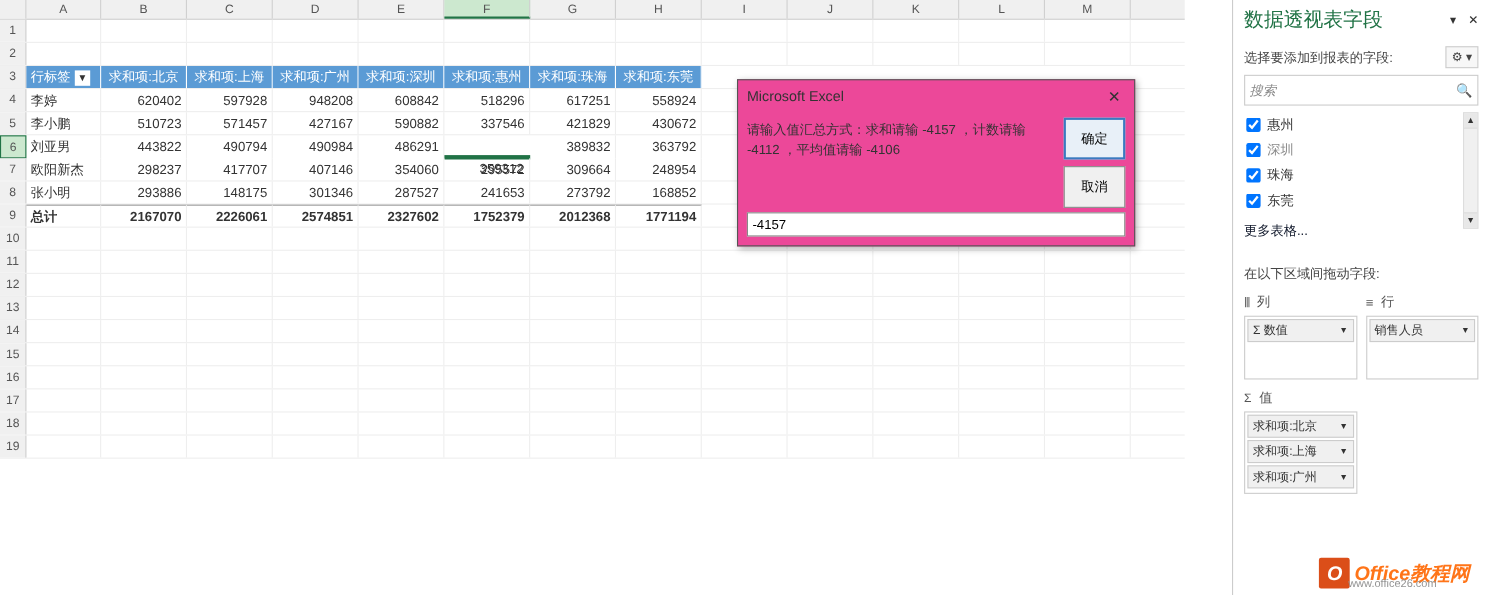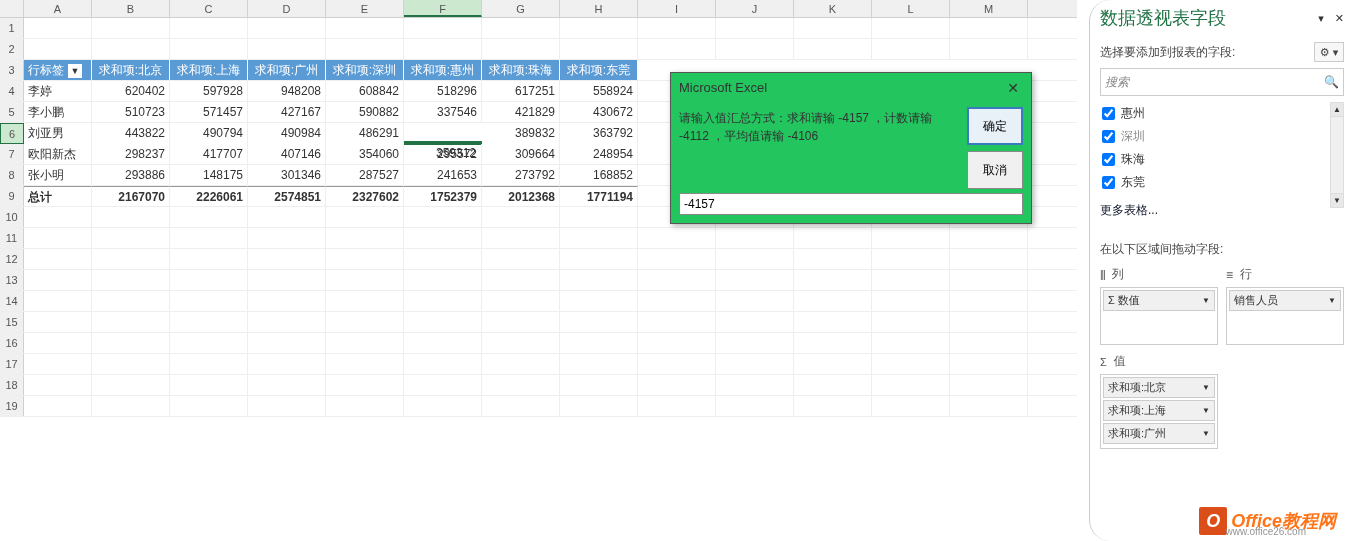--- a/index.html
+++ b/index.html
@@ -24,32 +24,32 @@
     .hdr-row .cell.tl { text-align: left; padding-left: 4px; }
     .filter-arrow { display: inline-block; width: 14px; height: 14px; background: #fff; color: #333; font-size: 9px; line-height: 14px; text-align: center; vertical-align: middle; margin-left: 4px; }
     
     .total-row .cell { font-weight: bold; border-top: 1px solid #999; }
     .total-row .cell.tl { text-align: left; }
     
     .active-cell { border: 2px solid #217346 !important; background: #fff; margin-top: 18px; }
     .ch.sel { background: #cce8cf; border-bottom: 2px solid #217346; }
     
     
-    .dialog { position: absolute; left: 670px; top: 72px; width: 362px; height: 152px; background: #22c55e; border: 1px solid #555; box-shadow: 2px 2px 6px rgba(0,0,0,.3); }
+    .dialog { position: absolute; left: 670px; top: 72px; width: 362px; height: 152px; background: #ec4899; border: 1px solid #555; box-shadow: 2px 2px 6px rgba(0,0,0,.3); }
     .dlg-title { height: 30px; line-height: 30px; padding: 0 8px; font-size: 13px; display: flex; justify-content: space-between; border-bottom: 0; }
     .dlg-close { width: 20px; text-align: center; cursor: pointer; font-size: 14px; }
     .dlg-body { padding: 6px 8px 8px 8px; position: relative; height: 120px; }
     .dlg-text { font-size: 12px; color: #333; width: 268px; line-height: 18px; }
     .dlg-btns { position: absolute; right: 8px; top: 4px; display: flex; flex-direction: column; gap: 6px; }
     .dlg-btn { width: 56px; height: 38px; border: 1px solid #888; background: #f0f0f0; font-size: 12px; cursor: pointer; }
     .dlg-btn.primary { border: 2px solid #3a7ac0; background: #e8f0f8; }
     .dlg-input { position: absolute; left: 8px; bottom: 8px; width: 344px; height: 22px; border: 1px solid #888; padding: 0 4px; font-size: 12px; }
     
     
-    .panel { position: absolute; right: 0; top: 0; width: 265px; height: 541px; border-left: 1px solid #ccc; padding: 6px 10px 0 10px; background: #fff; border-radius: 21px; }
+    .panel { position: absolute; right: 0; top: 0; width: 234px; height: 541px; border-left: 1px solid #ccc; padding: 6px 10px 0 10px; background: #fff; }
     .panel-title { color: #217346; font-size: 18px; font-weight: normal; display: flex; justify-content: space-between; align-items: center; }
     .panel-ctrl { font-size: 11px; color: #333; }
     .panel-sub { font-size: 12px; color: #444; margin: 12px 0 6px 0; display: flex; justify-content: space-between; align-items: center; }
     .gear-btn { width: 30px; height: 20px; border: 1px solid #ccc; background: #f7f7f7; font-size: 11px; text-align: center; line-height: 18px; }
     .search { display: flex; border: 1px solid #ccc; height: 22px; align-items: center; padding: 13px 4px; color: #888; font-style: italic; font-size: 12px; margin-bottom: 6px; }
     .search span.si { margin-left: auto; color: #3a7ac0; font-style: normal; }
     
     .fields { border: 0; position: relative; }
     .fields-inner { width: 232px; border-right: 0; }
     .field-item { display: flex; align-items: center; gap: 6px; padding: 3px 2px; font-size: 12px; }

